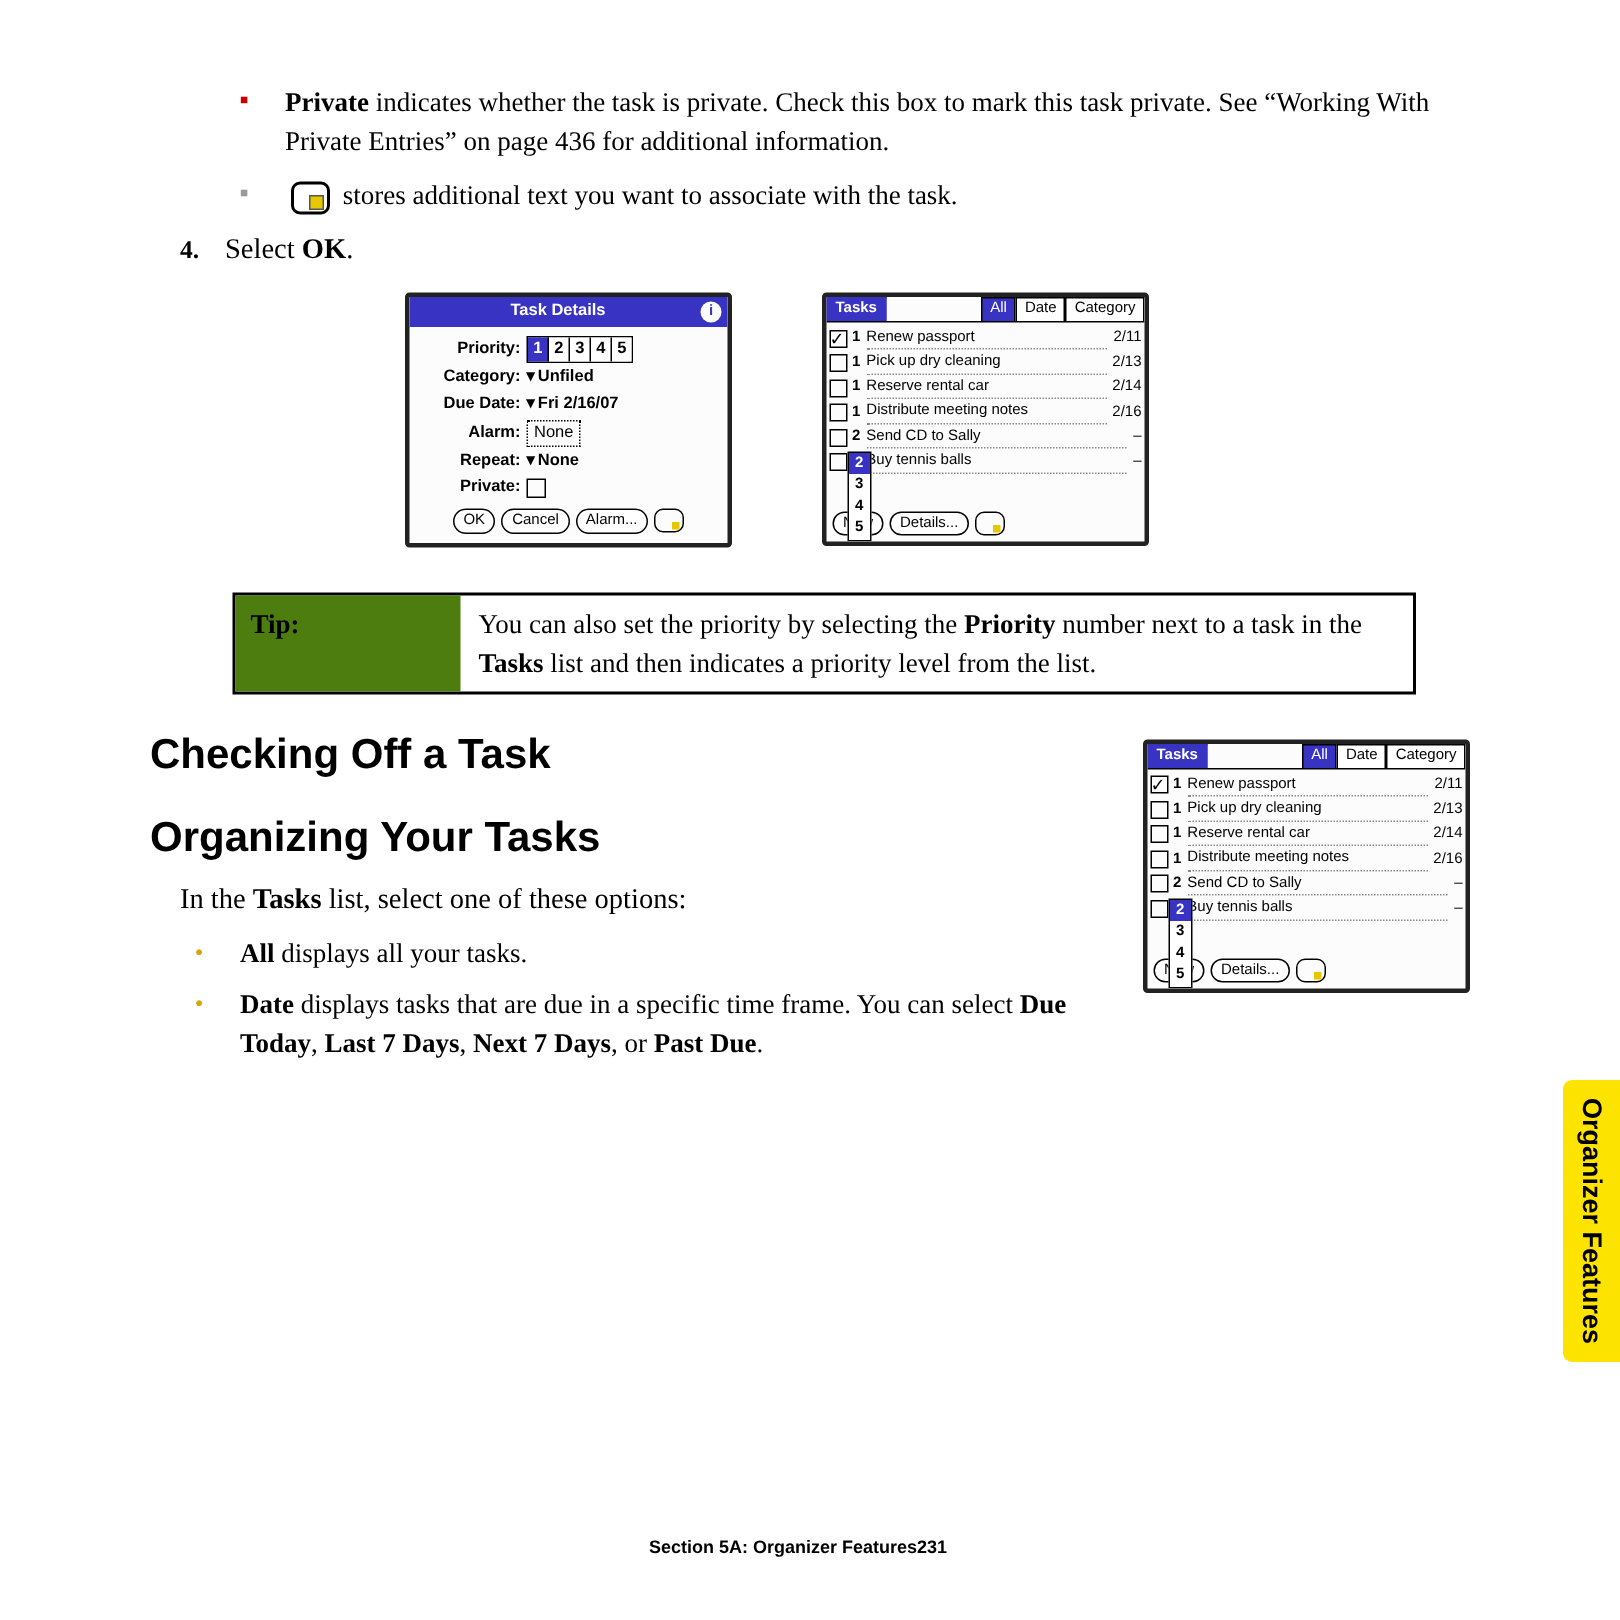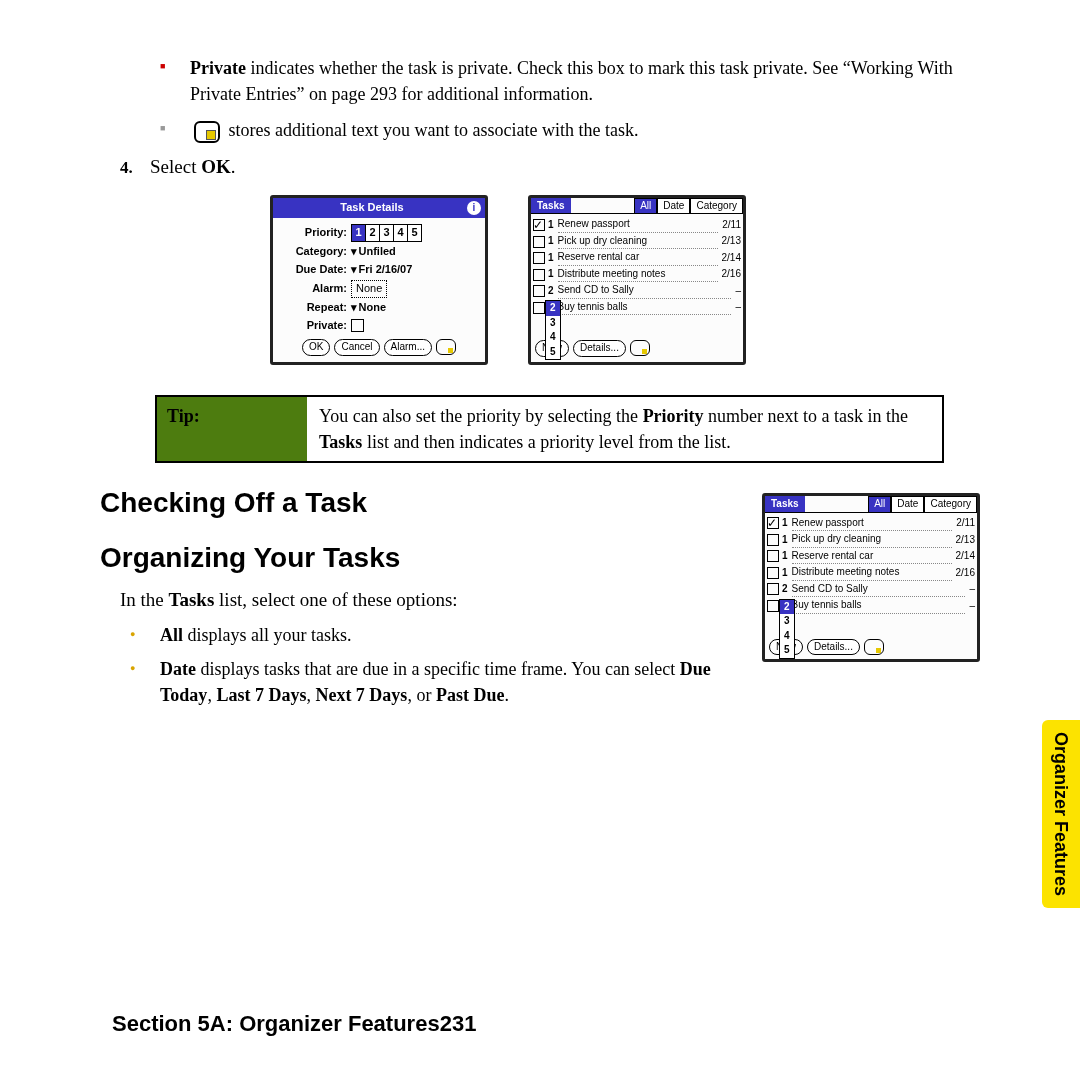--- a/index.html
+++ b/index.html
@@ -68,21 +68,21 @@
   }
   .center-icon {
     display: inline-block;
     width: 34px; height: 22px;
     border: 2px solid #000;
     border-radius: 50%;
     vertical-align: middle;
     margin: 0 4px;
   }
   
-  .shots { display: flex; gap: 40px; margin: 14px 0 30px 170px; }
+  .shots { display: flex; gap: 60px; margin: 14px 0 30px 170px; align-items: center; }
   .palm {
     width: 212px;
     border: 3px solid #222;
     border-radius: 3px;
     background: #fcfcfc;
     font-family: 'Lucida Grande', Arial, sans-serif;
     font-size: 11px;
     overflow: hidden;
   }
   .palm .titlebar {
@@ -196,27 +196,27 @@
   }
   .org-text { margin: 4px 0 8px 20px; font-size: 19px; }
   
   .tasks-right {
     float: right;
     margin: 10px 0 10px 20px;
   }
   
   .footer {
     position: absolute;
-    left: 112px;
+    left: 92px;
     bottom: 40px;
     width: 880px;
     display: flex;
-    justify-content: flex-start;
-    font-weight: 700;
-    font-size: 22px;
+    justify-content: center;
+    font-weight: 700;
+    font-size: 12px;
     font-family: Arial, sans-serif;
   }
   
   .side-tab {
     position: absolute;
     right: 0;
     top: 720px;
     background: #fce300;
     font-weight: 700;
     font-family: Arial, sans-serif;
@@ -225,21 +225,21 @@
     padding: 12px 6px;
     border-radius: 6px 0 0 6px;
   }
 </style>
 </head>
 <body>
 
 <div class="content">
   <ul class="doc-list">
     <li>
-      <span class="bold">Private</span><span> indicates whether the task is private. Check this box to mark this task private. See “Working With Private Entries” on page 293 for additional information.</span>
+      <span class="bold">Private</span><span> indicates whether the task is private. Check this box to mark this task private. See “Working With Private Entries” on page 436 for additional information.</span>
     </li>
   </ul>
   <ul class="doc-list gray">
     <li>
       <span class="note-icon"></span><span> stores additional text you want to associate with the task.</span>
     </li>
   </ul>
 
   <div class="step-row">
     <span class="step-num">4.</span>

